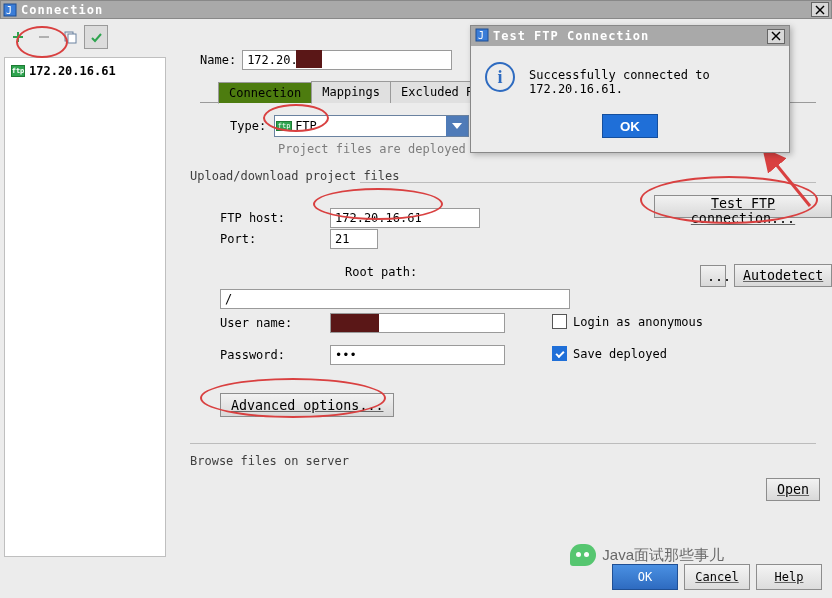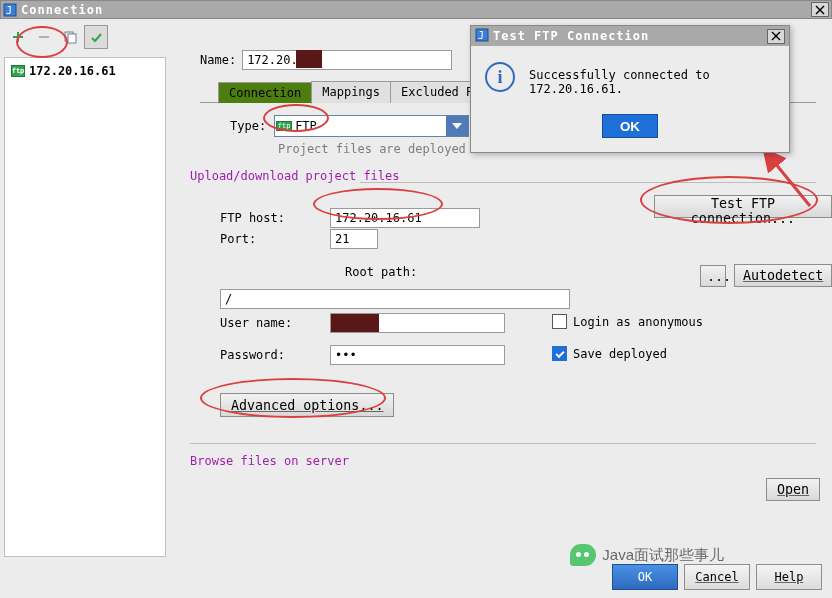--- a/index.html
+++ b/index.html
@@ -130,39 +130,39 @@
   }
   .select .sel-ico { width:18px; display:flex; justify-content:center; }
   .select .sel-text { flex:1; padding-left:2px; }
   .select .sel-arrow {
     width:22px; height:100%; background:#4f7bb8;
     display:flex; align-items:center; justify-content:center; color:#fff;
   }
 
   .help-text { position:absolute; left:108px; top:123px; color:#7d7d7d; }
 
-  .section-title { position:absolute; left:20px; color:#a21caf; }
+  .section-title { position:absolute; left:20px; color:#404040; }
   .st1 { top:150px; }
   .hr1 { position:absolute; left:190px; right:16px; top:157px; border:none; border-top:1px solid #bcbcbc; }
 
   .field-row { position:absolute; display:flex; align-items:center; gap:10px; }
   .field-lbl { width:100px; text-align:left; }
   input[type=text], input[type=password] {
     height:20px; border:1px solid #9a9a9a; background:#fff;
     font-family:inherit; font-size:12px; padding:0 4px;
   }
 
   .host-row { left:50px; top:178px;margin-top:11px; }
   .host-row input { width:150px; }
   .test-btn {
     position:absolute; left:484px; top:176px;
     height:23px; padding:0 12px;
     border:1px solid #8d8d8d; background:linear-gradient(#f2f2f2,#d9d9d9);
     cursor:pointer; font-family:inherit;
-    text-decoration-color:#666;
+    text-decoration: underline; text-decoration-color:#666;
   }
   .port-row { left:50px; top:210px; }
   .port-row input { width:48px; }
   .root-row { left:50px; top:246px;flex-direction:column; }
   .root-row input { width:350px; }
   .browse-btn {
     position:absolute; left:530px; top:246px; width:26px; height:22px;
     border:1px solid #8d8d8d; background:linear-gradient(#f2f2f2,#d9d9d9);
     cursor:pointer; font-family:inherit;
   }

